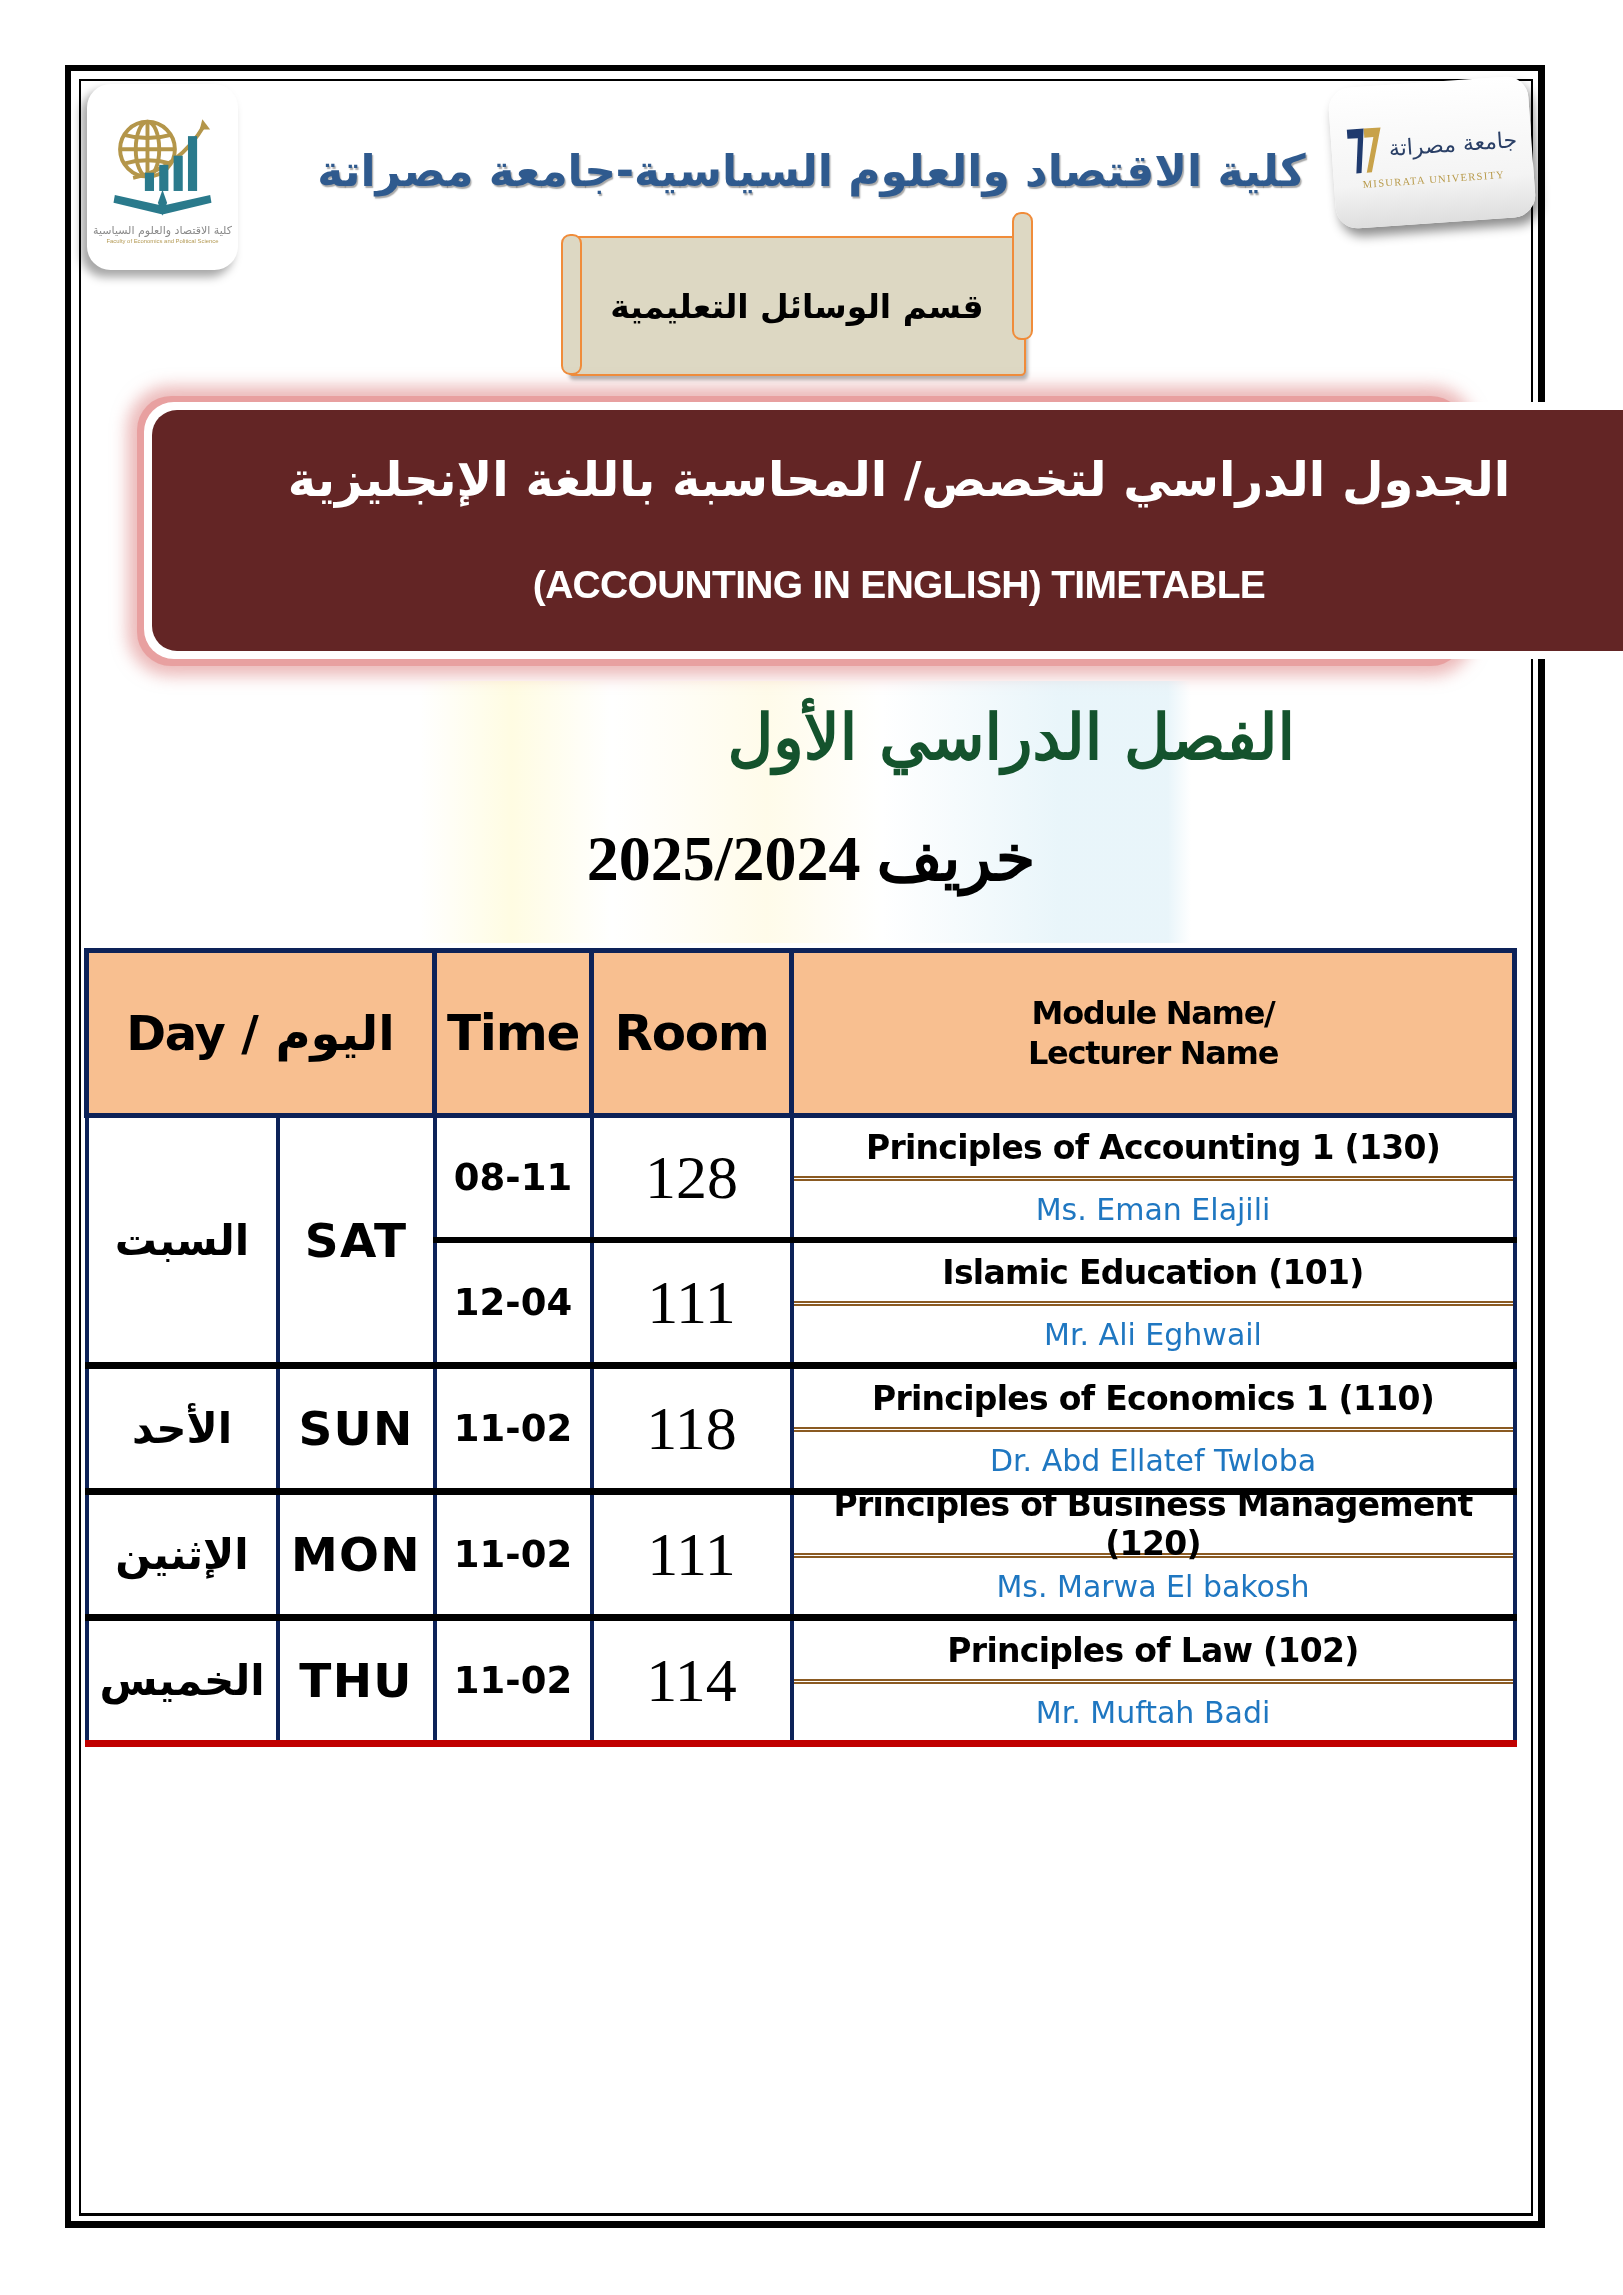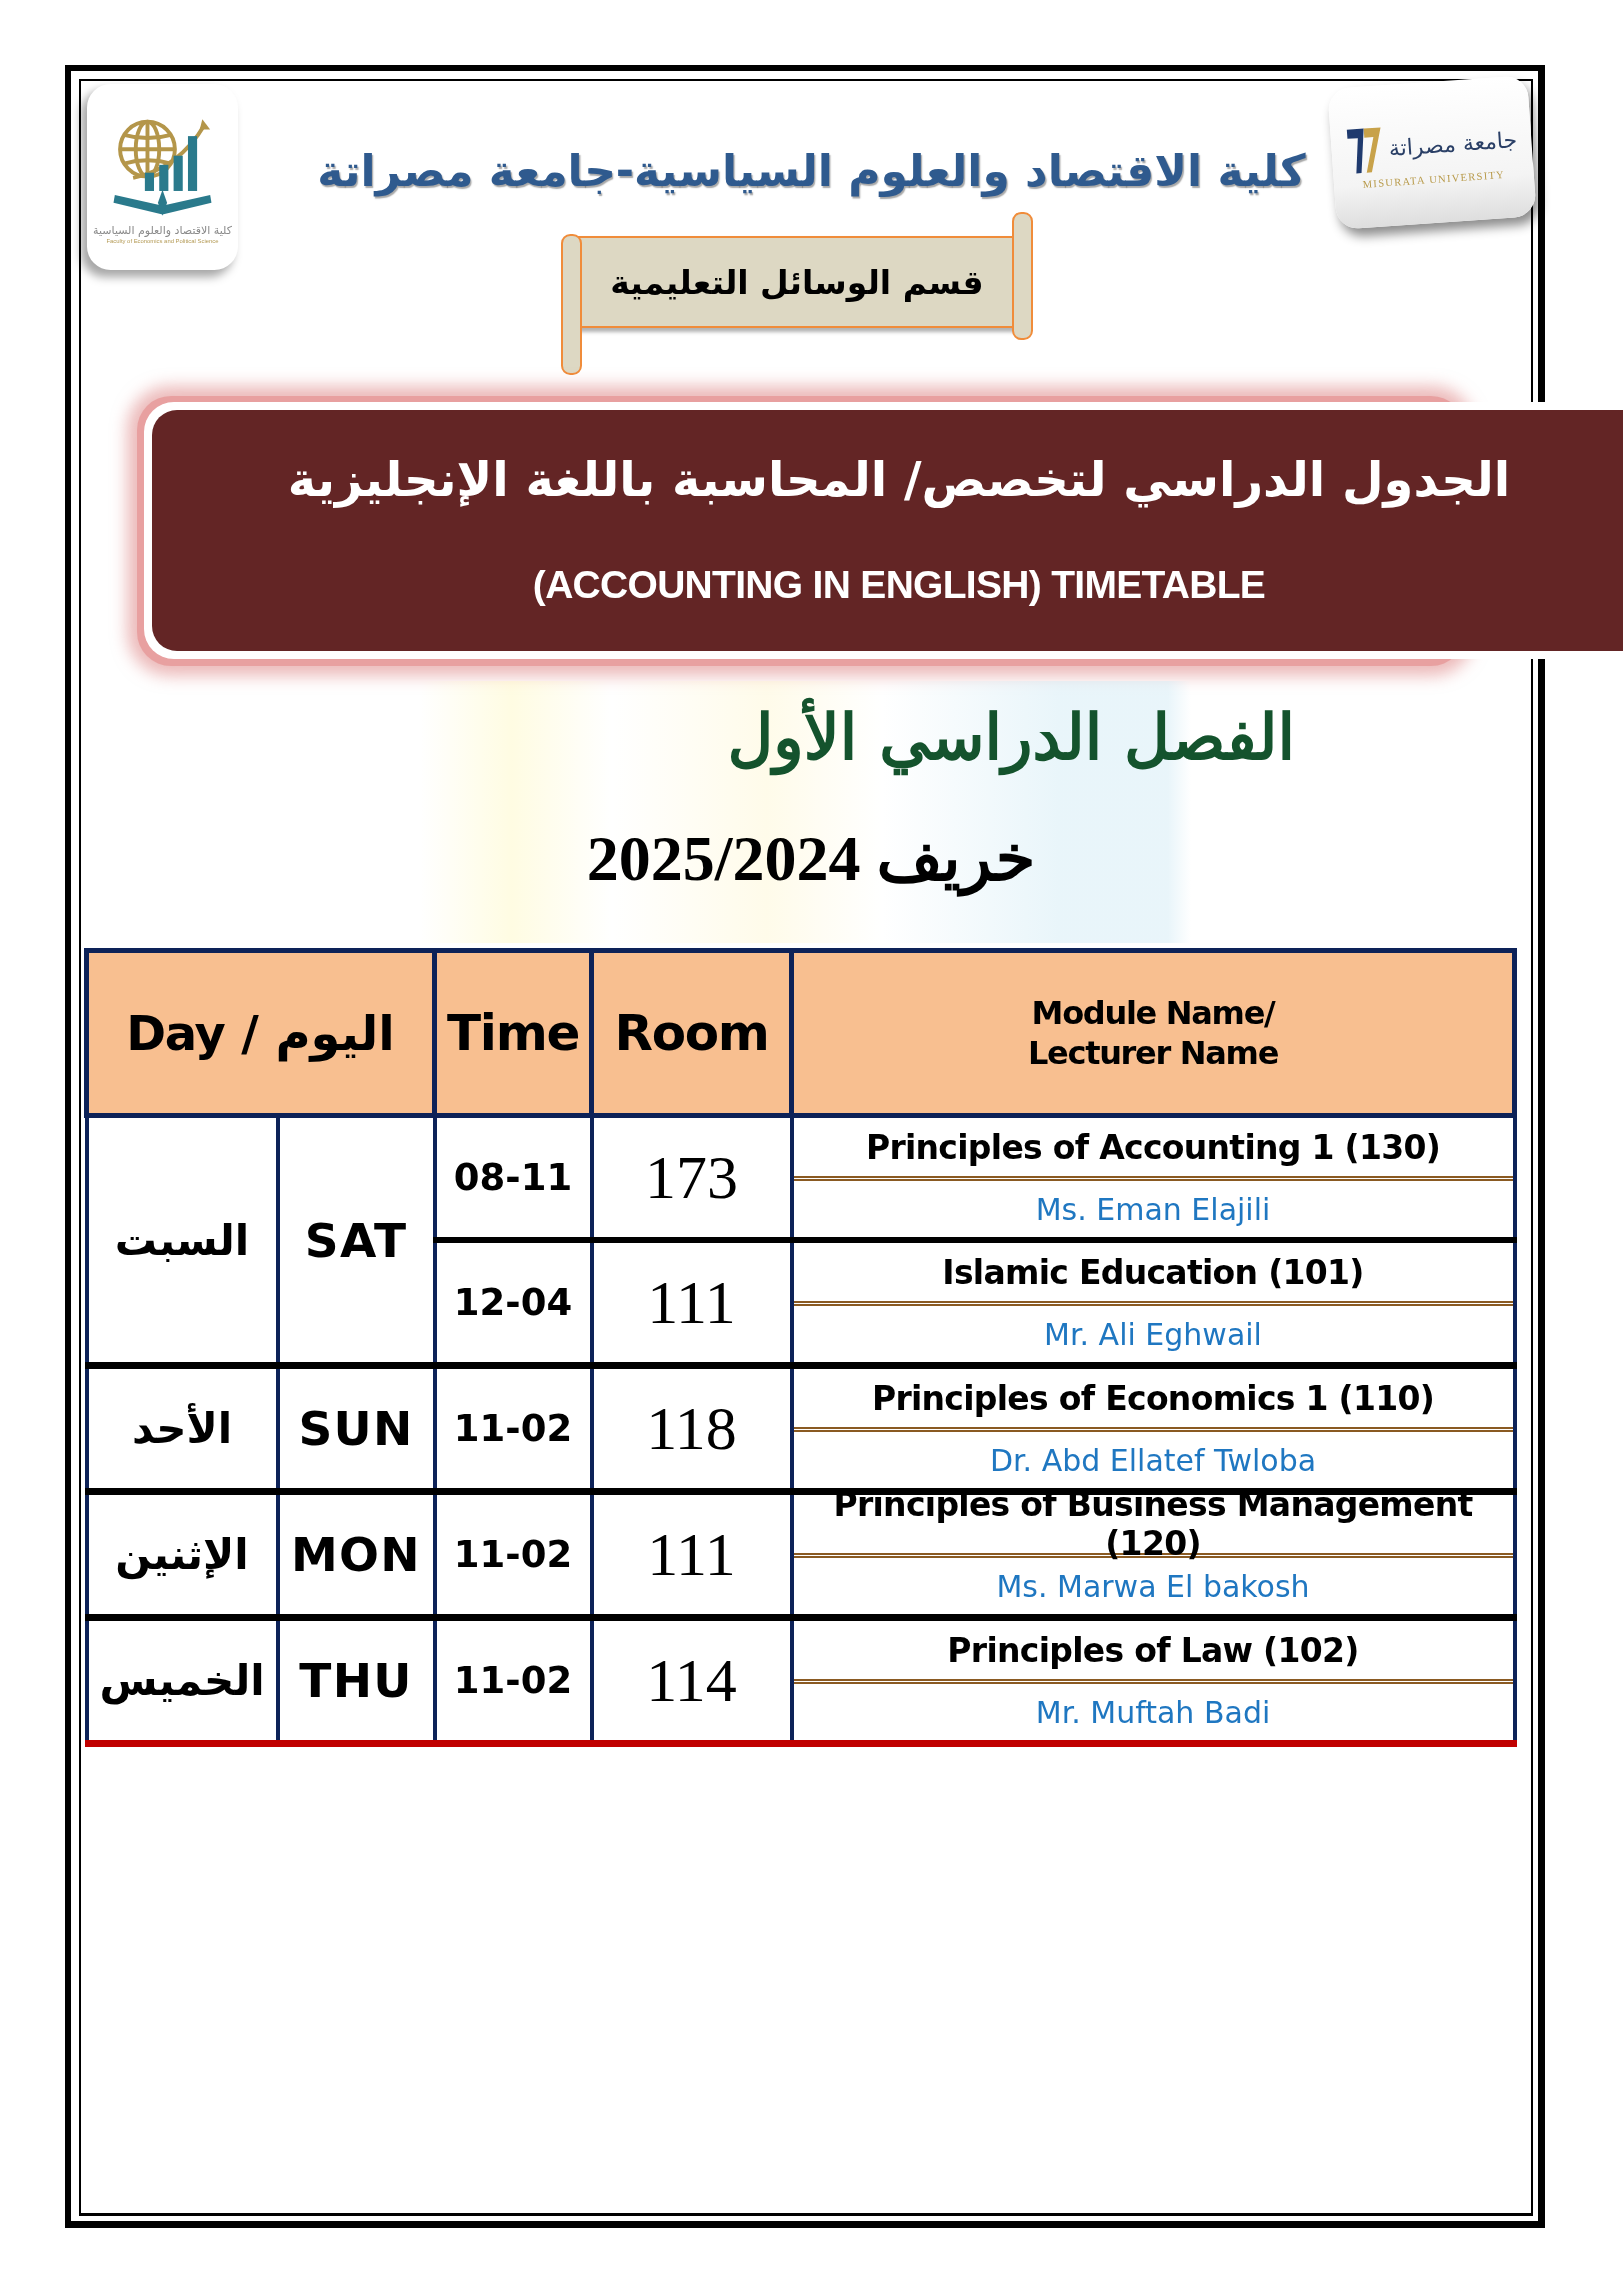--- a/index.html
+++ b/index.html
@@ -43,21 +43,21 @@
   .college-title {
     position: absolute; left: 275px; top: 145px; width: 1073px; text-align: center;
     direction: rtl; font-size: 44px; font-weight: bold; color: #2f5a8e;
     font-family: "DejaVu Sans", sans-serif;
     text-shadow: 1.3px 2px 1.3px rgba(0,0,0,0.35);
     letter-spacing: -0.7px;
   }
 
   
   .scroll {
-    position: absolute; left: 568px; top: 236px; width: 458px; height: 92px;
+    position: absolute; left: 568px; top: 236px; width: 458px; height: 140px;
     background: #ddd8c3; border: 2.6px solid #f08c3a; border-radius: 5.2px;
     box-shadow: 1.3px 3.9px 3.9px rgba(0,0,0,0.3);
     display: flex; align-items: center; justify-content: center;
   }
   .scroll::before {
     content: ""; position: absolute; left: -9.2px; top: -3.9px; width: 17px; height: 137px;
     border: 2.6px solid #f08c3a; border-radius: 9.2px; background: #ddd8c3;
   }
   .scroll::after {
     content: ""; position: absolute; right: -9.2px; top: -26px; width: 17px; height: 124px;
@@ -244,21 +244,21 @@
   <tbody>
 
     <tr class="slot-split" style="height:122px;">
       <td rowspan="2" class="day-end" style="border-bottom:7.9px solid #000;margin-left:16px;">
         <span class="day-ar">السبت</span>
       </td>
       <td rowspan="2" style="border-bottom:7.9px solid #000;">
         <span class="day-en">SAT</span>
       </td>
       <td class="split"><span class="time">08-11</span></td>
-      <td class="split"><span class="room">173</span></td>
+      <td class="split"><span class="room">128</span></td>
       <td class="mod-cell split">
         <div class="mod-wrap">
           <div class="mod-name">Principles of Accounting 1 (130)</div>
           <div class="lecturer">Ms. Eman Elajili</div>
         </div>
       </td>
     </tr>
 
     <tr class="day-end" style="height:122px;">
       <td><span class="time">12-04</span></td>

